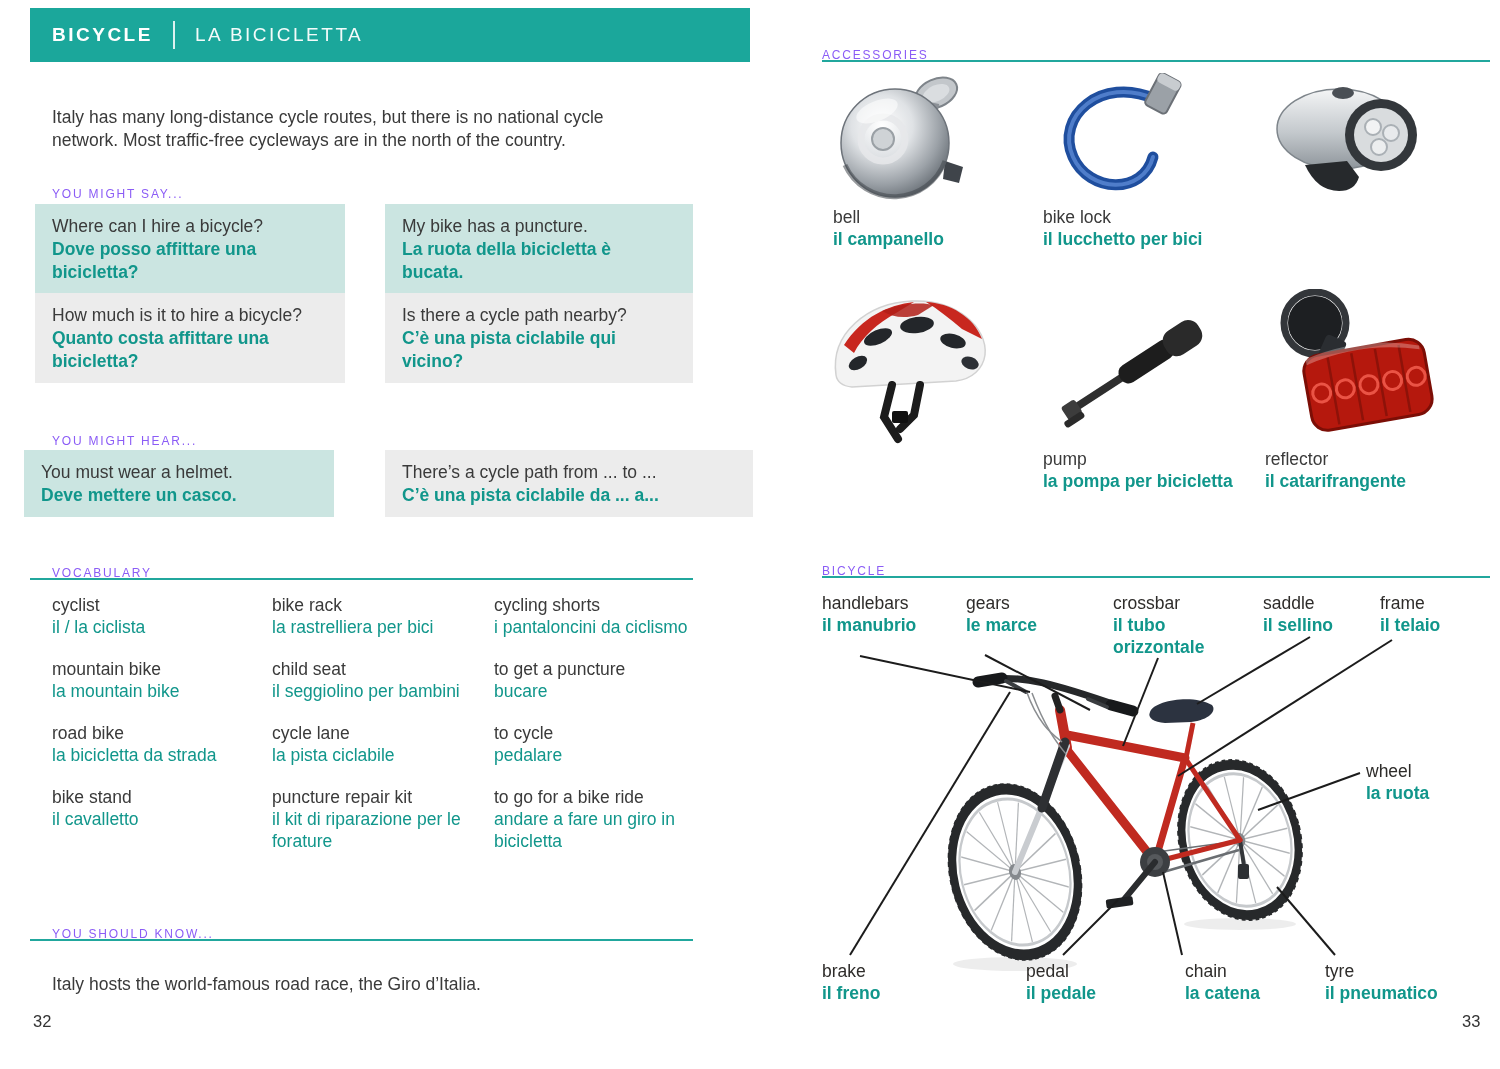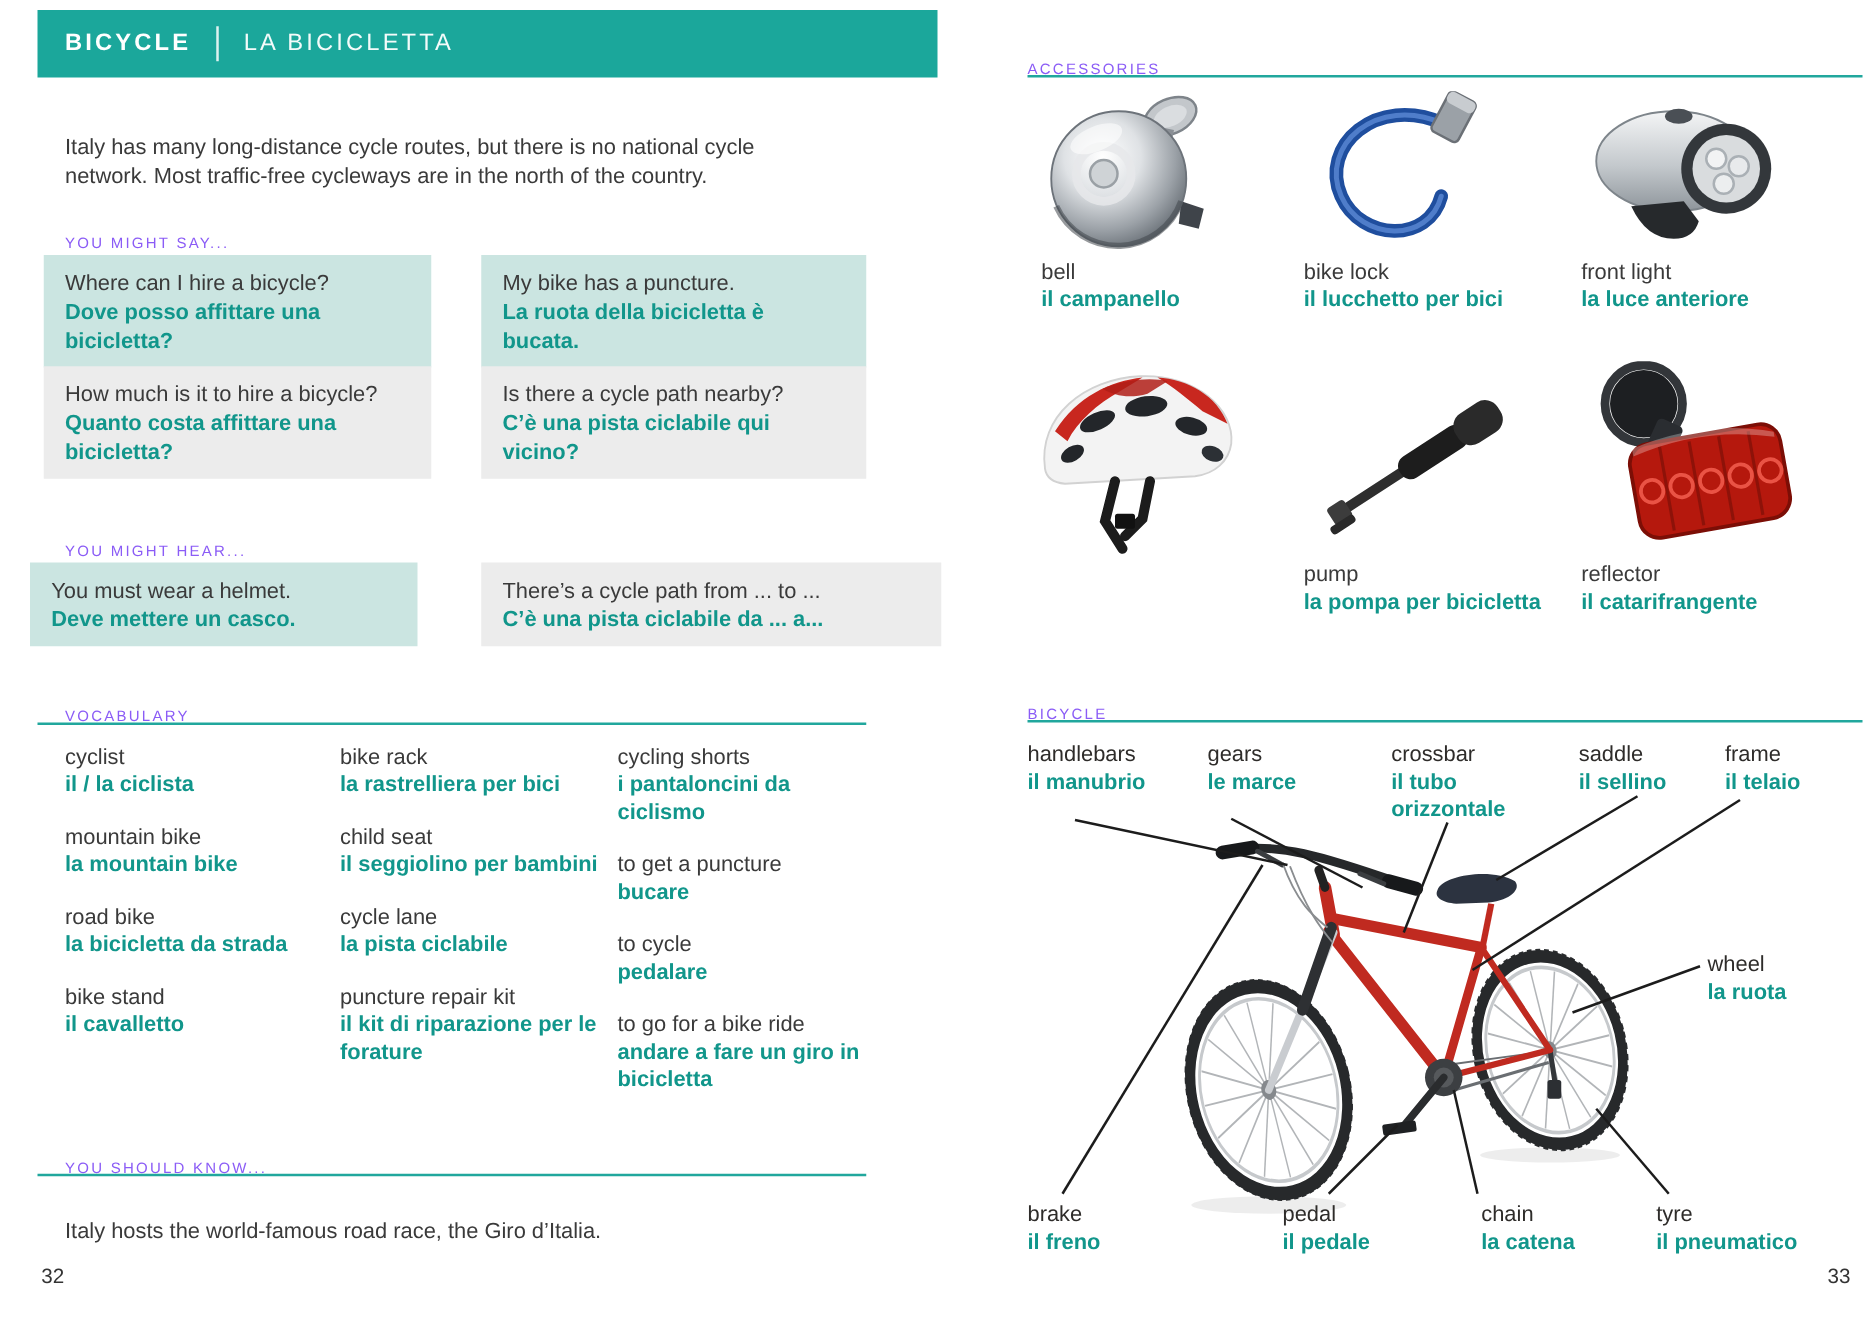--- a/index.html
+++ b/index.html
@@ -16,21 +16,21 @@
   .kicker{position:absolute;font-size:12px;font-weight:normal;letter-spacing:1.8px;color:#8b5cf6;}
   .phrase-box{position:absolute;padding:11px 16px 10px 17px;box-sizing:border-box;}
   .tone-teal{background:#cbe5e1;}
   .tone-gray{background:#ececec;}
   .phrase-box .en{font-size:17.5px;line-height:23px;color:#3a3a3a;}
   .phrase-box .it, .it-bold{font-size:17.5px;line-height:23px;color:#11968b;font-weight:bold;}
   .rule{position:absolute;height:2px;background:#21a79d;}
   .vocab-col{position:absolute;top:594px;}
   .vocab-item{margin-bottom:20px;}
   .vocab-item .en{font-size:17.5px;line-height:22px;color:#3a3a3a;}
-  .vocab-item .it{font-size:17.5px;line-height:22px;color:#11968b;font-weight:bold;}
+  .vocab-item .it{font-size:17.5px;line-height:22px;color:#11968b;font-weight:normal;}
   .know-text{position:absolute;left:52px;top:956px;width:620px;font-size:17.5px;color:#3a3a3a;}
   .pageno{position:absolute;font-size:16.5px;color:#333;}
   
   .acc-cell{position:absolute;width:212px;}
   .acc-img{display:flex;align-items:center;justify-content:flex-start;}
   .cap-en{font-size:17.5px;line-height:22px;color:#3a3a3a;}
   .cap-it{font-size:17.5px;line-height:22px;color:#11968b;font-weight:bold;}
   .bike-label{position:absolute;}
   .bike-label .en{font-size:17.5px;line-height:22px;color:#2e2c2a;}
   .bike-label .it{font-size:17.5px;line-height:22px;color:#11968b;font-weight:bold;}
@@ -210,24 +210,20 @@
           <ellipse cx="74" cy="56" rx="62" ry="40" fill="url(#gLight)" stroke="#7e858b" stroke-width="1.5"></ellipse>
           <ellipse cx="78" cy="20" rx="11" ry="6" fill="#4a4f55"></ellipse>
           <path d="M40 92 q 12 26 34 26 q 16 0 20 -14 l -12 -16 z" fill="#26292c"></path>
           <circle cx="116" cy="62" r="36" fill="#33373b"></circle>
           <circle cx="116" cy="62" r="27" fill="#d9dcde"></circle>
           <circle cx="108" cy="54" r="8" fill="#f2f3f4" stroke="#aab0b5" stroke-width="2"></circle>
           <circle cx="126" cy="60" r="8" fill="#e8eaec" stroke="#aab0b5" stroke-width="2"></circle>
           <circle cx="114" cy="74" r="8" fill="#eceeef" stroke="#aab0b5" stroke-width="2"></circle>
         </svg>
       </div>
-      <div style="margin-top:4px;">
-        <div class="cap-en">front light</div>
-        <div class="cap-it">la luce anteriore</div>
-      </div>
     </div>
 
     <div class="acc-cell" style="left:822px;top:288px;">
       <div class="acc-img" style="height:158px;">
         <svg width="190" height="156" viewBox="0 0 190 156">
           <path d="M14 86 C 8 44, 46 14, 90 12 C 134 10, 166 38, 163 66 C 161 80, 150 90, 134 92 L 30 98 C 20 97, 15 93, 14 86 Z" fill="#f3f3f3" stroke="#d2d2d2" stroke-width="1.5"></path>
           <path d="M22 56 C 40 28, 66 16, 92 13 L 74 24 C 56 34, 40 48, 32 64 Z" fill="#c8271f"></path>
           <path d="M104 13 C 128 14, 152 28, 160 50 L 140 40 C 128 30, 116 20, 104 13 Z" fill="#c8271f"></path>
           <path d="M60 22 C 80 14, 100 13, 112 16 L 96 26 C 82 30, 70 28, 60 22 Z" fill="#b01f18" opacity="0.85"></path>
           <ellipse cx="56" cy="48" rx="15" ry="7" fill="#23262a" transform="rotate(-24 56 48)"></ellipse>

